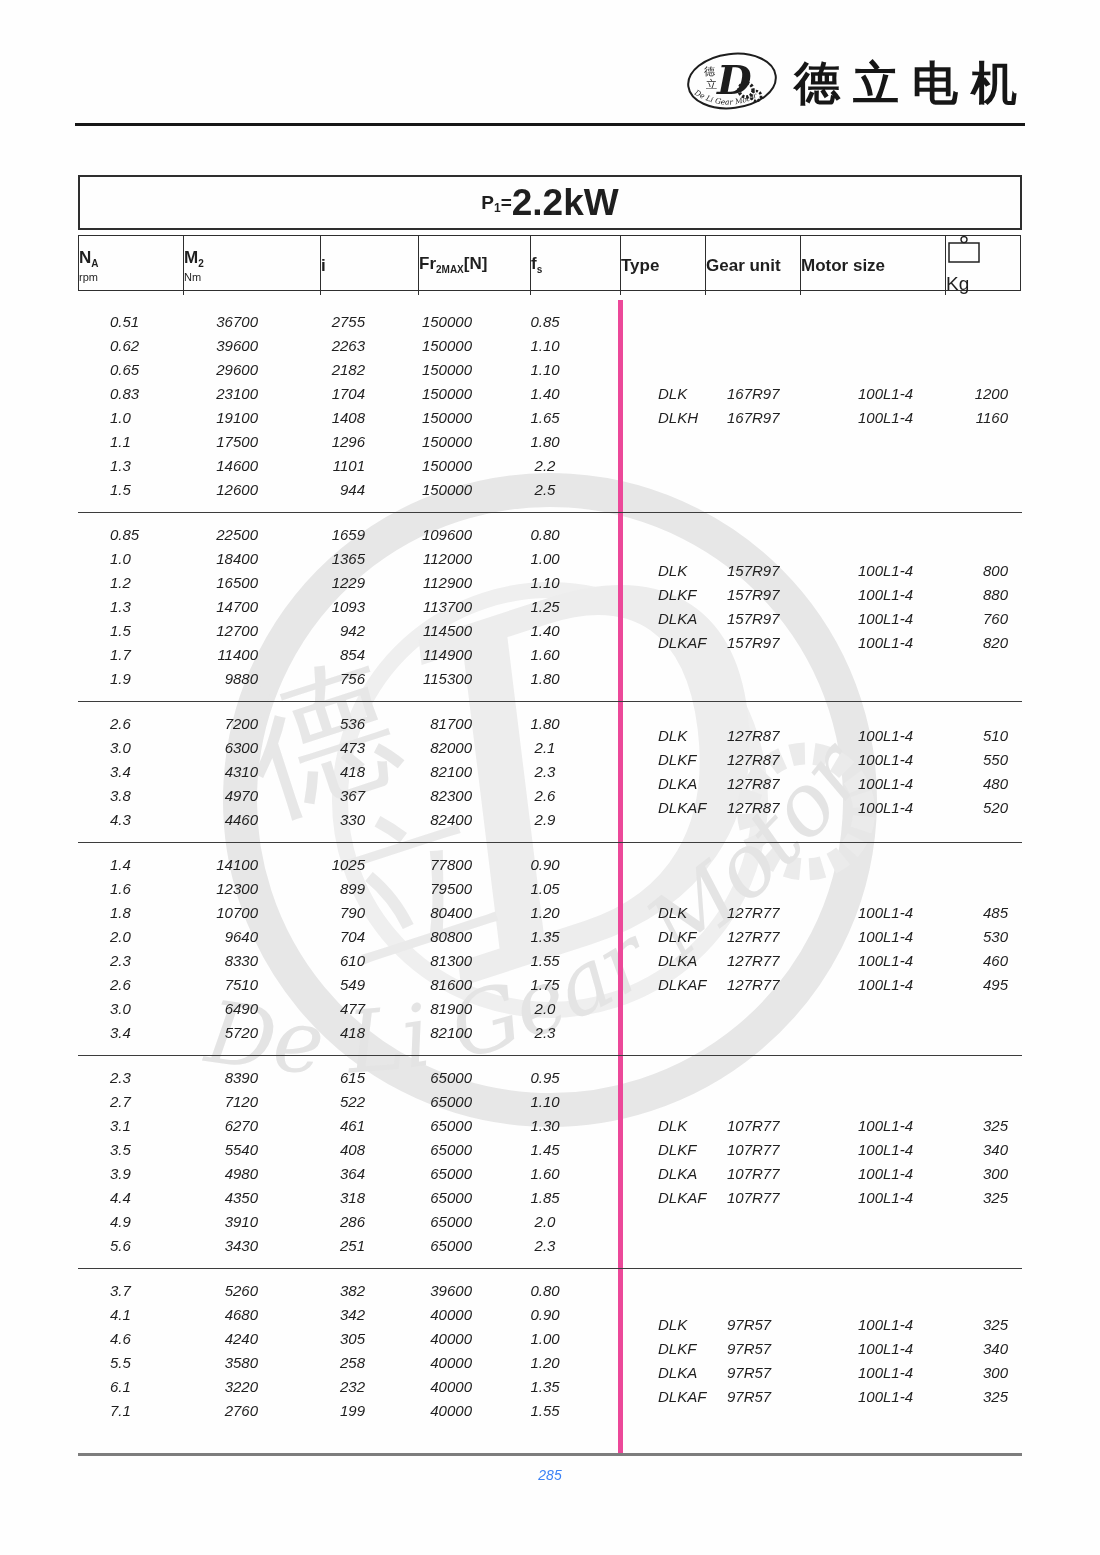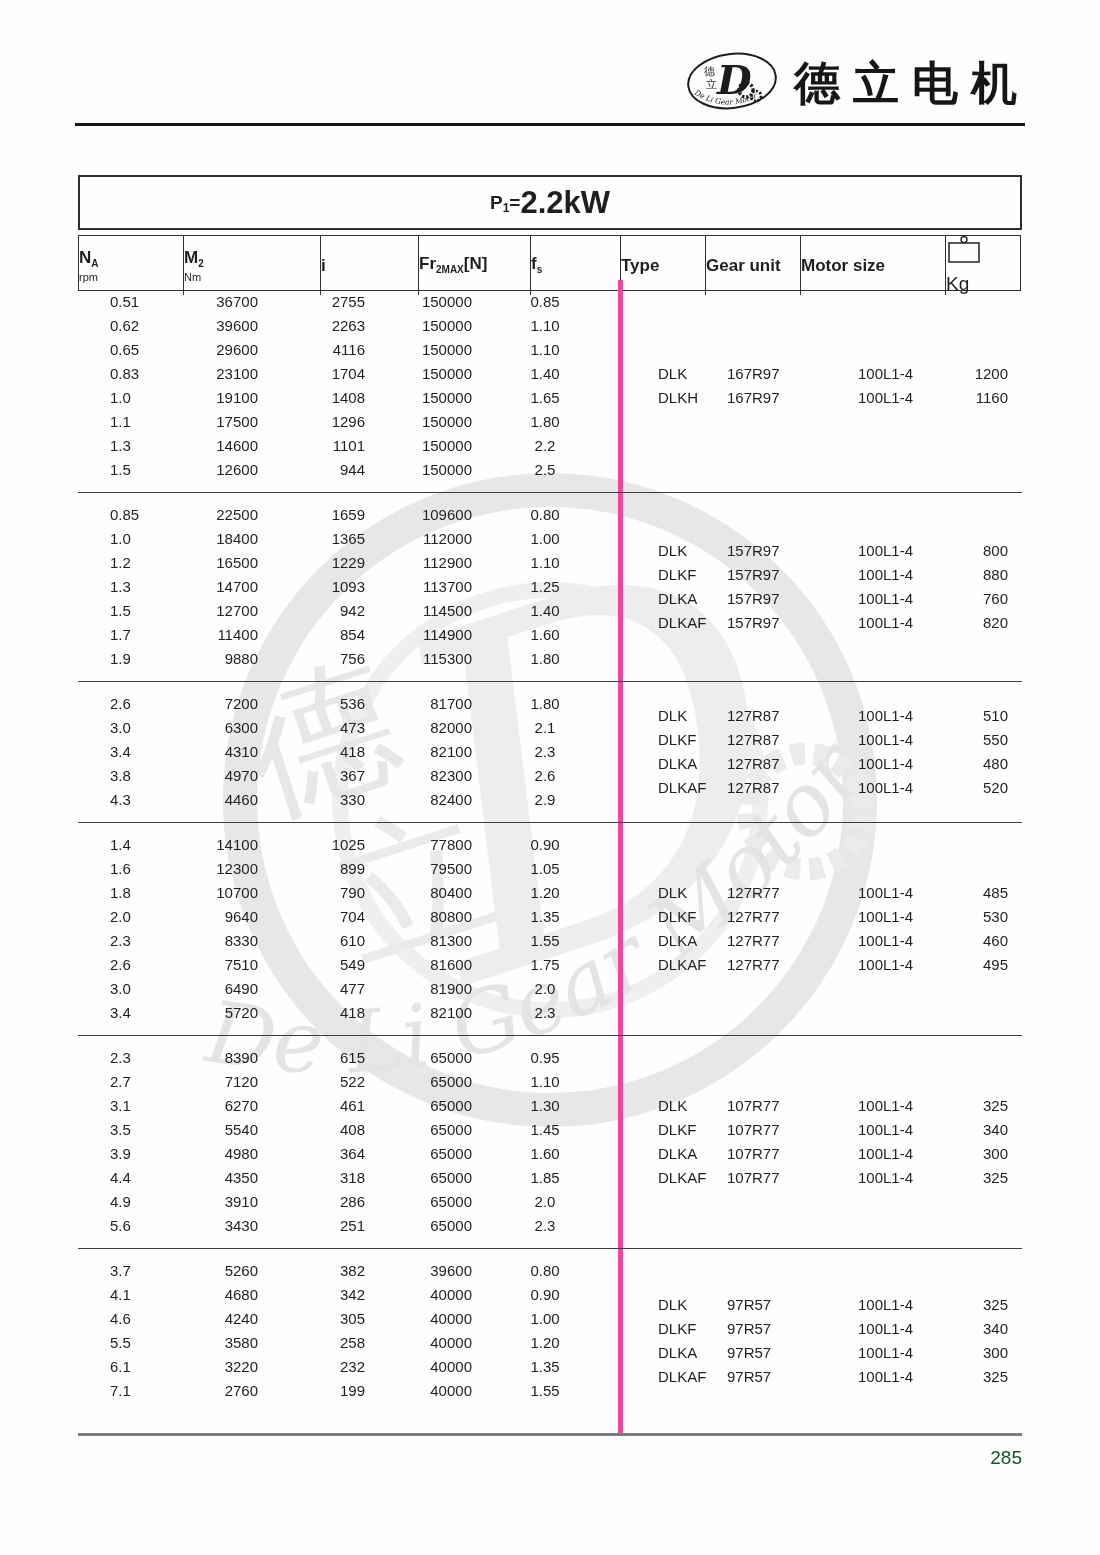--- a/index.html
+++ b/index.html
@@ -21,56 +21,56 @@
   .watermark { position:absolute; left:20px; top:420px; z-index:0; pointer-events:none; }
 
   
   .title-box {
     position:absolute; top:175px; left:78px; width:940px; height:51px;
     border:2px solid #2e2e2e; display:flex; align-items:center; justify-content:center; z-index:1;
     background:transparent;
   }
   .t-small { font-size:19px; font-weight:bold; }
   .t-sub   { font-size:12px; font-weight:bold; margin-top:10px; }
-  .t-big   { font-size:31px; font-weight:bold; }
+  .t-big   { font-size:37px; font-weight:bold; }
 
   
   .col-headers {
     position:absolute; top:235px; left:78px; width:941px; height:54px;
     border:1.5px solid #2e2e2e; display:grid;
     grid-template-columns:104px 137px 98px 112px 90px 85px 95px 145px auto;
     z-index:1;
   }
   .hcell {
     border-left:1.5px solid #2e2e2e;
     display:flex; flex-direction:column; align-items:flex-start; justify-content:center;
     font-weight:bold; font-size:17px; line-height:1.15;
   }
   .hcell:first-child { border-left:none; }
   .hsub  { font-size:10px; font-weight:bold; vertical-align:sub; }
   .hunit { font-size:11px; font-weight:normal; margin-top:1px; }
   .hunit-kg { font-size:19px; font-weight:normal; margin-top:8px; }
 
   
-  .flow { position:absolute; top:280px; left:78px; width:944px; z-index:1; }
+  .flow { position:absolute; top:300px; left:78px; width:944px; z-index:1;font-style:italic; }
   .block { display:flex; }
   .block + .block { border-top:1px solid #3c3c3c; }
   .block-left  { width:540px; padding:10px 0; box-sizing:border-box; }
   .block-right { flex:1; border-left:5px solid #ec4899; box-sizing:border-box;
                  display:flex; flex-direction:column; justify-content:center; padding-left:35px; }
   .drow { display:grid; grid-template-columns:110px 70px 107px 107px 146px; height:24px; line-height:24px; font-size:15px; }
   .trow { display:grid; grid-template-columns:69px 131px 100px 50px;        height:24px; line-height:24px; font-size:15px; }
   .c-na { text-align:left; padding-left:32px; }
   .c-m2, .c-i, .c-fr { text-align:right; }
   .c-fs { text-align:center; }
   .c-type, .c-gear, .c-motor { text-align:left; }
   .c-kg { text-align:right; }
   .b6 .block-left { padding-bottom:30px; }
   .bottom-rule { height:3px; background:#7d7d7d; }
-  .page-footer { text-align:right; font-size:19px; margin-top:11px; color:#14532d; }
+  .page-footer { text-align:center; font-size:14px; margin-top:11px; color:#3b82f6; }
 </style>
 </head>
 <body>
 
 <div class="page">
 
   <div class="watermark">
     <svg width="1060" height="760" viewBox="0 0 1060 760">
       <g transform="rotate(-18 530 380)">
         <circle cx="530" cy="380" r="310" fill="none" stroke="#e7e7e7" stroke-width="34"></circle>
@@ -161,21 +161,21 @@
             <div class="drow">
               <span class="c-na">0.62</span>
               <span class="c-m2">39600</span>
               <span class="c-i">2263</span>
               <span class="c-fr">150000</span>
               <span class="c-fs">1.10</span>
             </div>
             <div class="drow">
               <span class="c-na">0.65</span>
               <span class="c-m2">29600</span>
-              <span class="c-i">4116</span>
+              <span class="c-i">2182</span>
               <span class="c-fr">150000</span>
               <span class="c-fs">1.10</span>
             </div>
             <div class="drow">
               <span class="c-na">0.83</span>
               <span class="c-m2">23100</span>
               <span class="c-i">1704</span>
               <span class="c-fr">150000</span>
               <span class="c-fs">1.40</span>
             </div>

